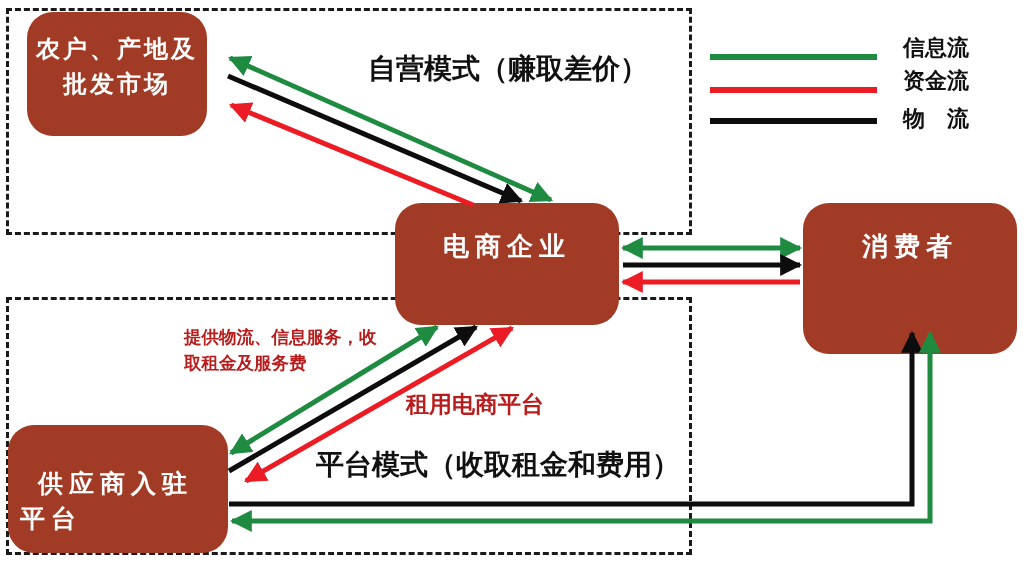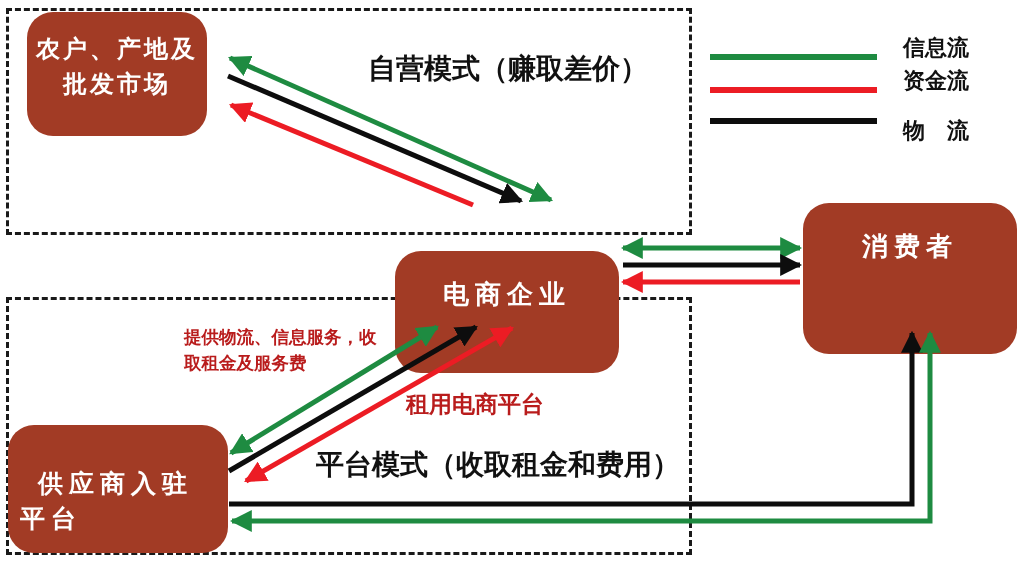--- a/index.html
+++ b/index.html
@@ -29,21 +29,21 @@
   #label-provide{left:184px;top:324px;width:198px;font-size:17.5px;line-height:1.5;}
   #label-rent{left:406px;top:389px;font-size:23px;white-space:nowrap;}
 
   .legend-line{position:absolute;height:6px;width:167px;left:710px;z-index:2;}
   #legend-line-0{top:54px;}
   #legend-line-1{top:87px;}
   #legend-line-2{top:118px;}
   .legend-label{position:absolute;left:903px;font-size:22px;font-weight:700;color:#111;white-space:nowrap;z-index:2;}
   #legend-label-0{top:33px;}
   #legend-label-1{top:66px;}
-  #legend-label-2{top:116px;font-family:Liberation Mono, monospace;}
+  #legend-label-2{top:104px;font-family:Liberation Mono, monospace;}
 
   #connector-layer{position:absolute;left:0;top:0;width:1032px;height:567px;z-index:5;pointer-events:none;}
 </style>
 </head>
 <body>
 
 <div id="canvas">
 
   <div class="dashed-box" id="dashed-self"></div>
   <div class="dashed-box" id="dashed-platform"></div>
@@ -52,21 +52,21 @@
   <div class="section-title" id="title-platform">平台模式（收取租金和费用）</div>
 
   <div class="small-label" id="label-provide">提供物流、信息服务，收取租金及服务费</div>
   <div class="small-label" id="label-rent">租用电商平台</div>
 
   <div class="node" id="node-farm" style="background-color: rgb(162, 59, 37);">
     <div>农户、产地及</div>
     <div>批发市场</div>
   </div>
 
-  <div class="node" id="node-ecommerce" style="background-color: rgb(162, 59, 37); margin-top: 48px;">
+  <div class="node" id="node-ecommerce" style="background-color: rgb(162, 59, 37);">
     <div>电商企业</div>
   </div>
 
   <div class="node" id="node-consumer" style="background-color: rgb(162, 59, 37);">
     <div>消费者</div>
   </div>
 
   <div class="node" id="node-supplier" style="background-color: rgb(162, 59, 37); justify-content: center;">
     <div class="line1">供应商入驻</div>
     <div>平台</div>

